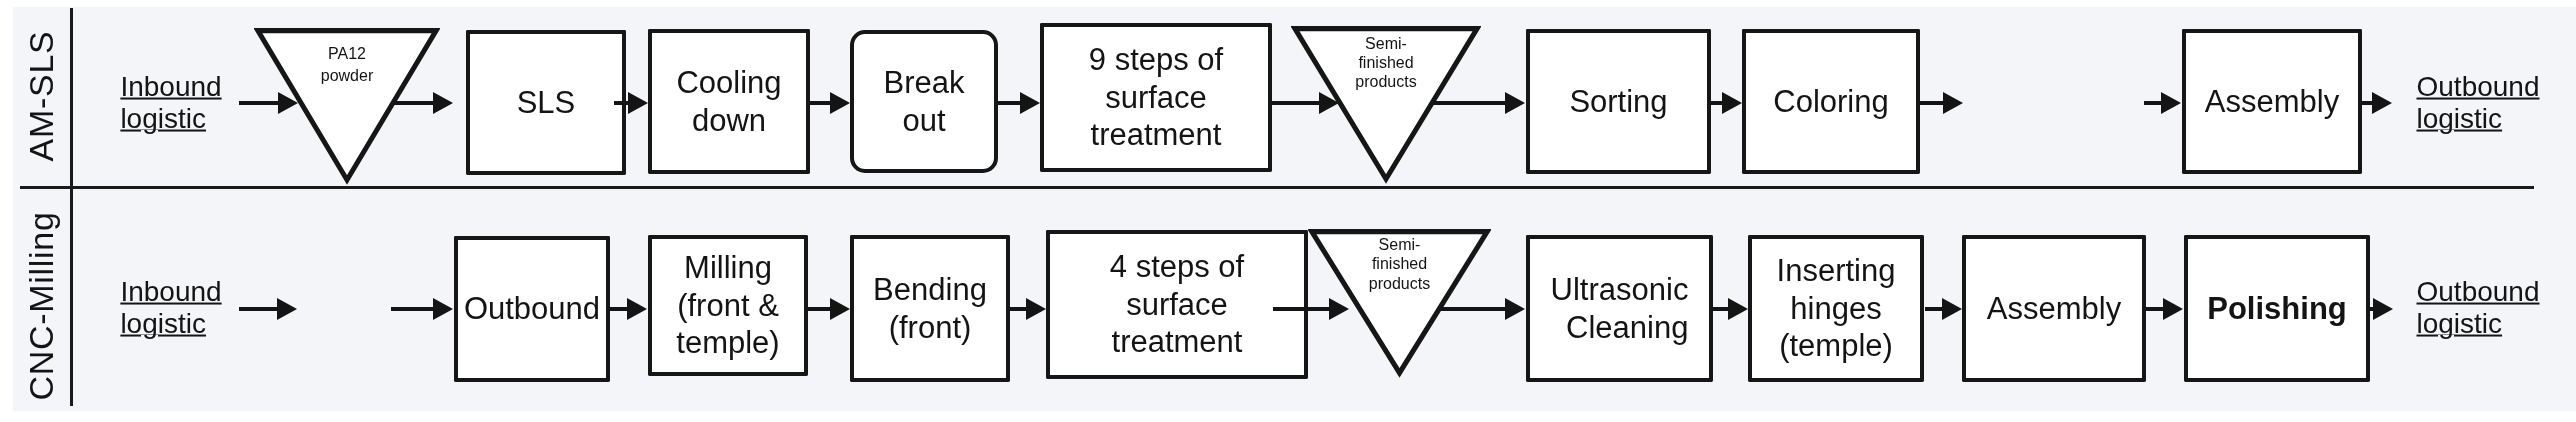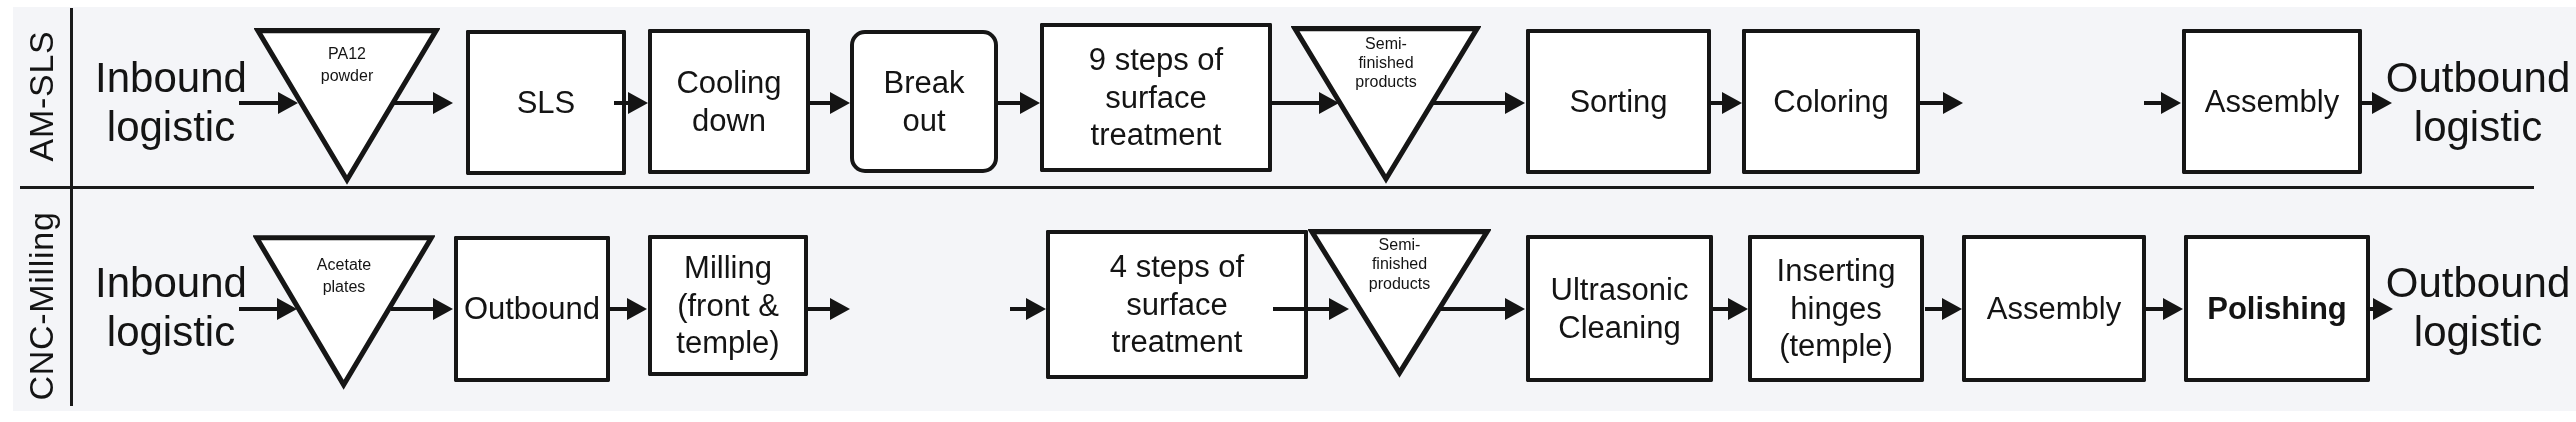--- a/index.html
+++ b/index.html
@@ -3,22 +3,22 @@
 <meta charset="utf-8">
 <style>
   html,body{margin:0;padding:0;background:#ffffff;}
   .canvas{position:relative;width:2576px;height:422px;background:#ffffff;
           font-family:"Liberation Sans", sans-serif;color:#141414;overflow:hidden;}
   .panel{position:absolute;left:13px;top:7.2px;width:2563px;height:404px;background:#f4f5f8;}
   .vline{position:absolute;left:70px;top:8px;width:2.9px;height:398px;background:#1a1a1a;}
   .hline{position:absolute;left:20px;top:186px;width:2514px;height:2.9px;background:#1a1a1a;}
   .side-label{position:absolute;transform:translate(-50%,-50%) rotate(-90deg);
               font-size:34px;white-space:nowrap;letter-spacing:0.7px;}
-  .endpoint{position:absolute;transform:translate(-50%,-50%);font-size:42px;line-height:1.16;
-            text-align:center;white-space:pre-line;}
+  .endpoint{position:absolute;transform:translate(-50%,-50%);font-size:28px;line-height:1.16;
+            text-align:left;white-space:pre-line;text-decoration:underline;}
   .box{position:absolute;background:#ffffff;border:4.3px solid #161616;border-radius:1.4px;
        display:flex;align-items:center;justify-content:center;text-align:center;
        font-size:31px;line-height:1.22;white-space:pre-line;box-sizing:border-box;}
   .tri{position:absolute;}
   .tri svg{position:absolute;left:0;top:0;}
   .tri-label{position:absolute;left:-22px;right:-22px;text-align:center;white-space:pre-line;}
   .tri-label.big{font-size:16px;line-height:1.4;}
   .tri-label.small{font-size:16px;line-height:1.2;}
   .arrow{position:absolute;height:3.6px;background:#141414;}
   .arrow::after{content:"";position:absolute;right:-20px;top:50%;transform:translateY(-50%);
@@ -98,61 +98,56 @@
   <div class="arrow" style="left:2362px;top:101px;width:10px;"></div>
 
   <div class="endpoint" style="left:2478px;top:103px;">Outbound
 logistic</div>
 
   <div class="endpoint" style="left:171px;top:308px;">Inbound
 logistic</div>
 
   <div class="arrow" style="left:239px;top:307px;width:38px;"></div>
 
-  <div class="tri" style="left:253px;top:234px;width:182px;height:156px;">
-    <svg width="182" height="156" viewBox="0 0 251 215">
-      <polygon points="5,5 246,5 125,208" fill="#ffffff" stroke="#161616" stroke-width="7"></polygon>
-    </svg>
-    <div class="tri-label big" style="top:20px;">Acetate
-plates</div>
-  </div>
 
   <div class="arrow" style="left:391px;top:307px;width:42px;"></div>
 
   <div class="box" style="left:454px;top:236px;width:156px;height:146px;">Outbound</div>
 
   <div class="arrow" style="left:609px;top:307px;width:18px;"></div>
 
   <div class="box" style="left:648px;top:235px;width:160px;height:141px;">Milling
 (front &amp;
 temple)</div>
 
   <div class="arrow" style="left:808px;top:307px;width:22px;"></div>
 
+  <div class="box" style="left:850px;top:235px;width:160px;height:147px;">Bending
+(front)</div>
 
   <div class="arrow" style="left:1010px;top:307px;width:16px;"></div>
 
   <div class="box" style="left:1046px;top:230px;width:262px;height:149px;">4 steps of
 surface
 treatment</div>
 
   <div class="arrow" style="left:1273px;top:307px;width:56px;"></div>
 
   <div class="tri" style="left:1308px;top:228px;width:183px;height:150px;">
     <svg width="183" height="150" viewBox="0 0 252 207">
       <polygon points="5,5 247,5 126,200" fill="#ffffff" stroke="#161616" stroke-width="7"></polygon>
     </svg>
     <div class="tri-label small" style="top:7.2px;">Semi-
 finished
 products</div>
   </div>
 
   <div class="arrow" style="left:1441px;top:307px;width:64px;"></div>
 
-  <div class="box" style="left:1526px;top:235px;width:187px;height:147px;">Ultrasonic
+  <div class="box" style="left:1526px;top:235px;width:187px;height:147px;text-align:right;">Ultrasonic
 Cleaning</div>
 
   <div class="arrow" style="left:1713px;top:307px;width:15px;"></div>
 
   <div class="box" style="left:1748px;top:235px;width:176px;height:147px;">Inserting
 hinges
 (temple)</div>
 
   <div class="arrow" style="left:1925px;top:307px;width:17.4px;"></div>
 

